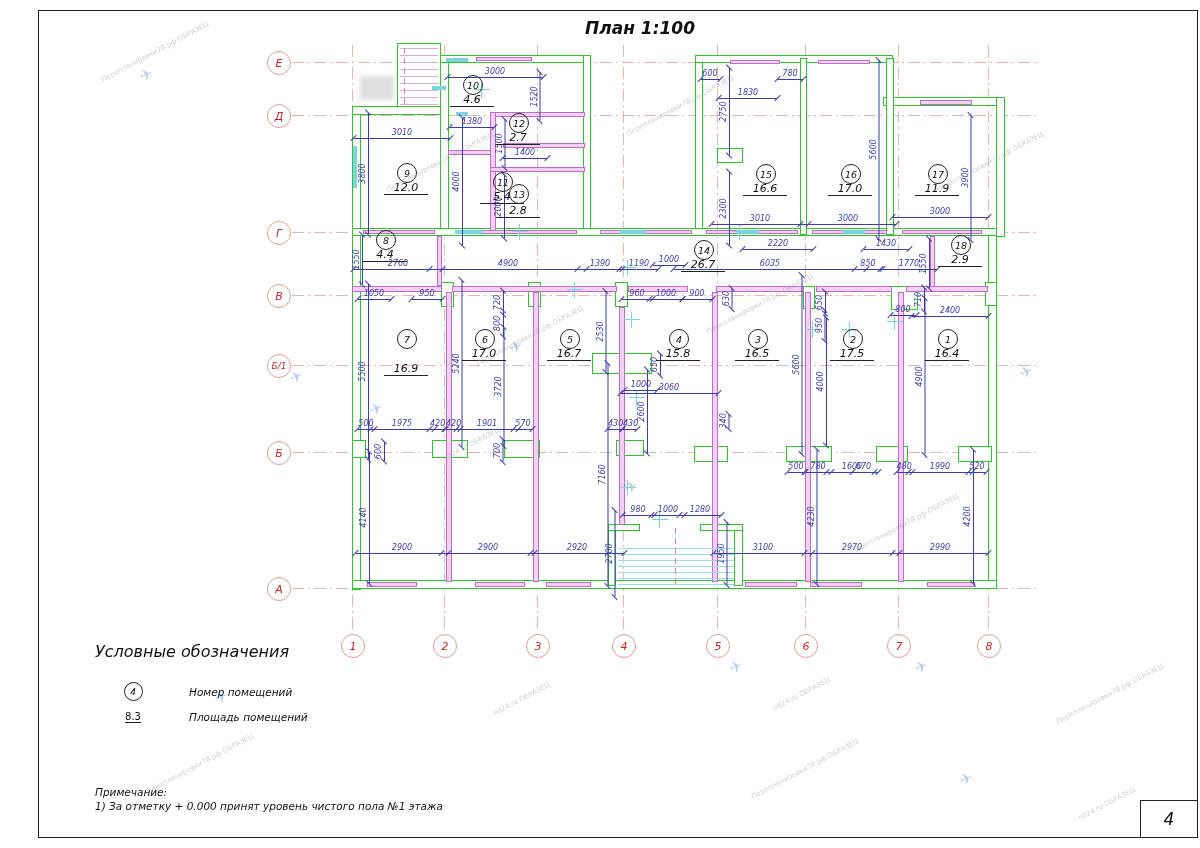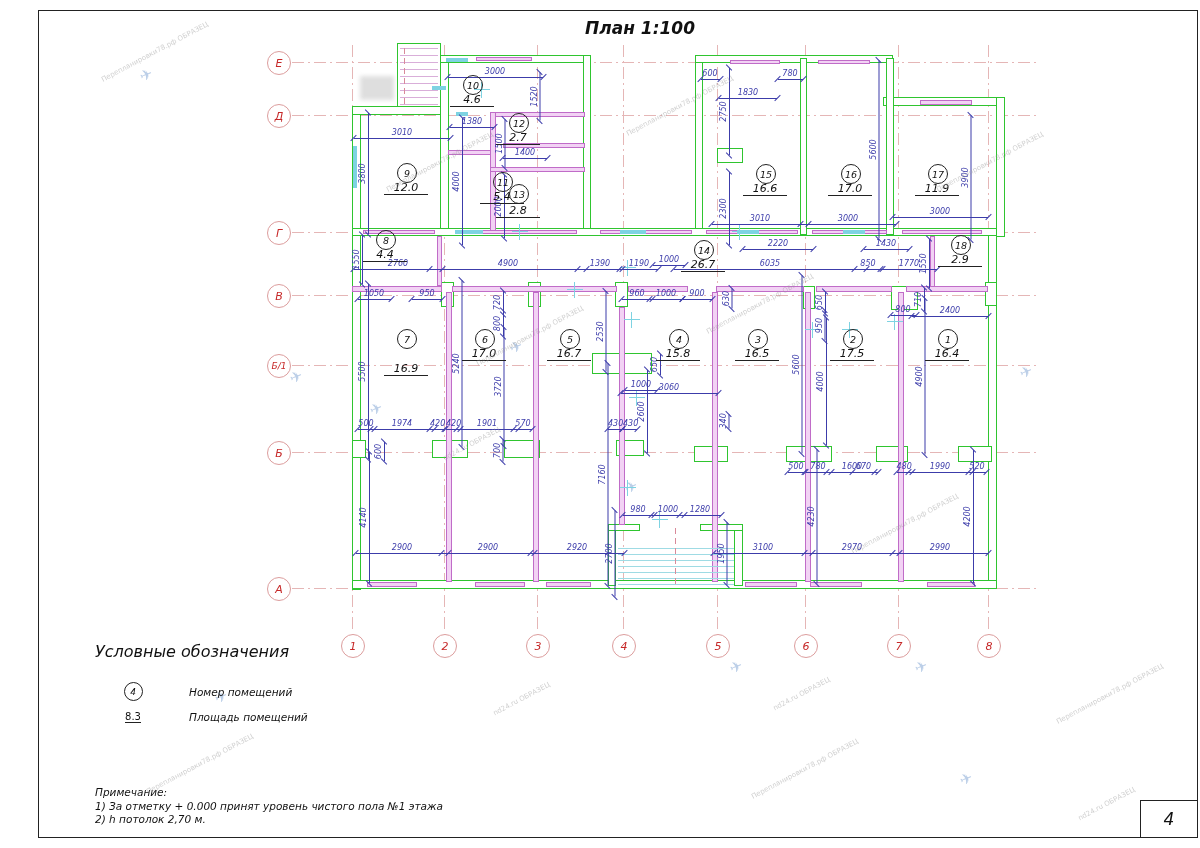--- a/index.html
+++ b/index.html
@@ -369,21 +369,21 @@
       <div class="dim dimv" style="position: absolute; left: 842px; top: 371px; width: 156px;">
         <span class="lbl">4900</span>
       </div>
       <div class="dim dimv" style="position: absolute; left: 717px; top: 416px; width: 14px;">
         <span class="lbl">340</span>
       </div>
       <div class="dim" style="position: absolute; left: 358px; top: 419px; width: 16px;">
         <span class="lbl">500</span>
       </div>
       <div class="dim" style="position: absolute; left: 370.5px; top: 419px; width: 63px;">
-        <span class="lbl">1974</span>
+        <span class="lbl">1975</span>
       </div>
       <div class="dim" style="position: absolute; left: 430px; top: 419px; width: 14px;">
         <span class="lbl">420</span>
       </div>
       <div class="dim" style="position: absolute; left: 446px; top: 419px; width: 14px;">
         <span class="lbl">420</span>
       </div>
       <div class="dim" style="position: absolute; left: 456.5px; top: 419px; width: 61px;">
         <span class="lbl">1901</span>
       </div>
@@ -542,17 +542,16 @@
       <div class="lswatch">
         <div class="sw-area">8.3</div>
       </div>
       <div class="llabel">Площадь  помещений</div>
     </div>
   </div>
 
   <div id="notes">
     <div class="ntitle">Примечание:</div>
     <div class="nline">1)  За  отметку  +  0.000  принят  уровень  чистого  пола  №1  этажа</div>
-    <div class="nline">2)  h потолок  2,70 м.</div>
   </div>
 
   <div class="pagebox">4</div>
 </div>
 
 </body></html>

